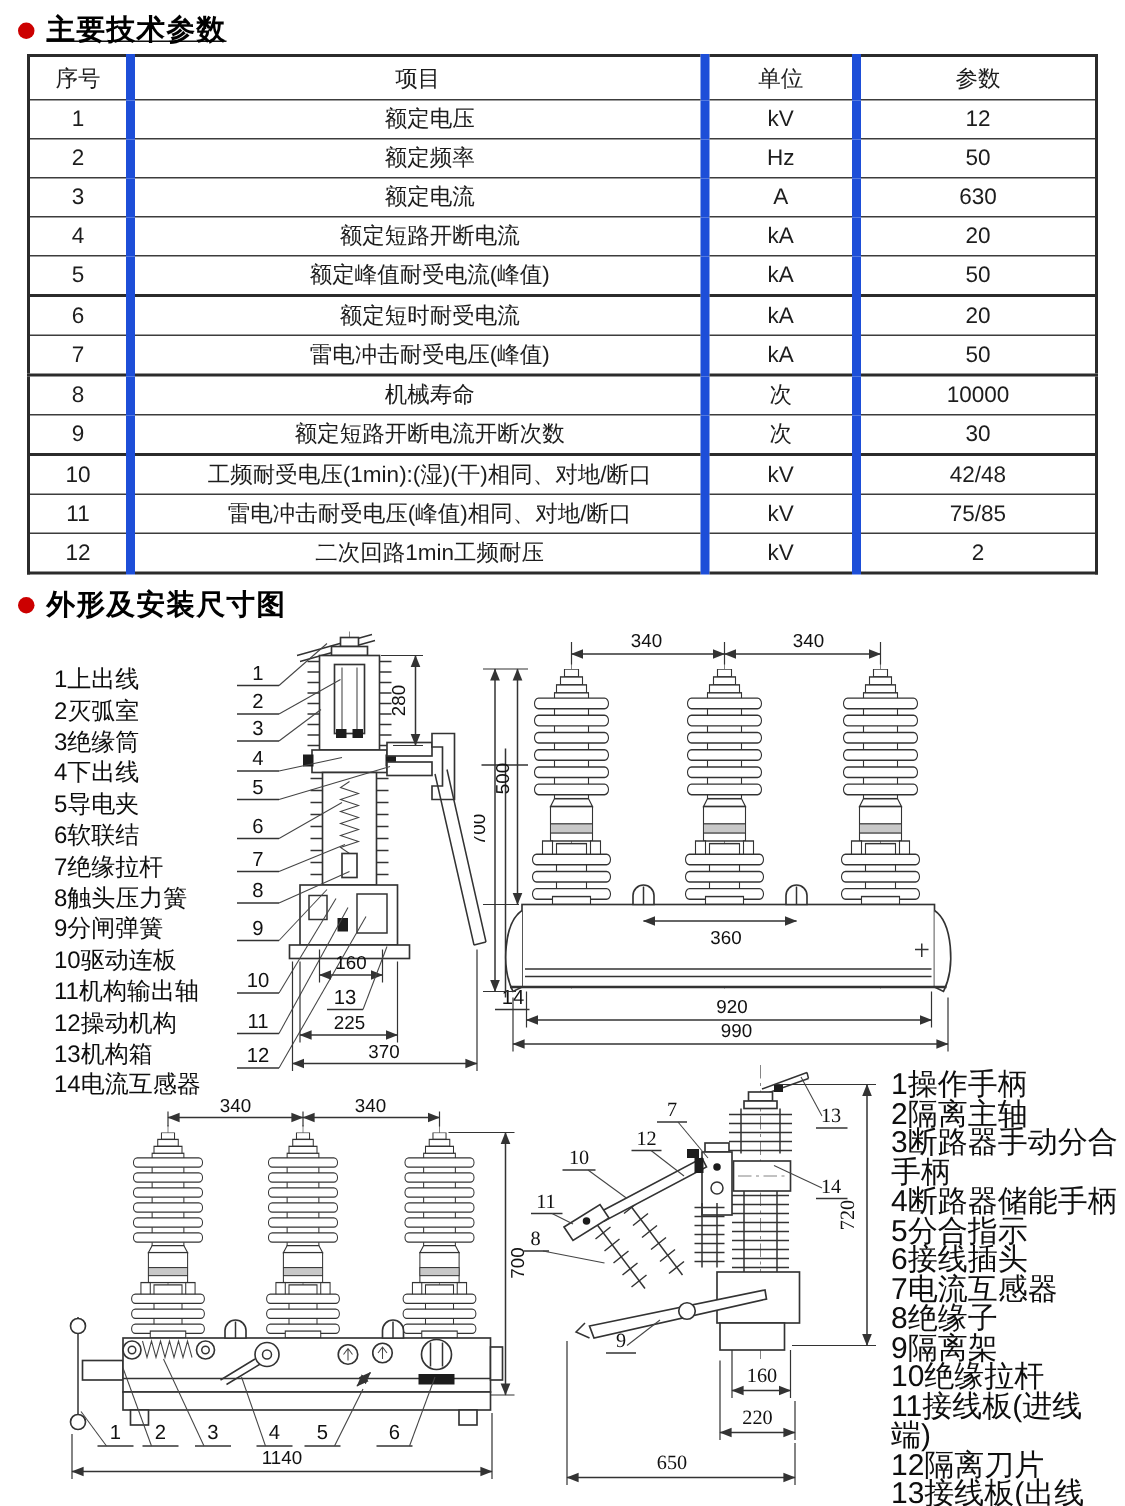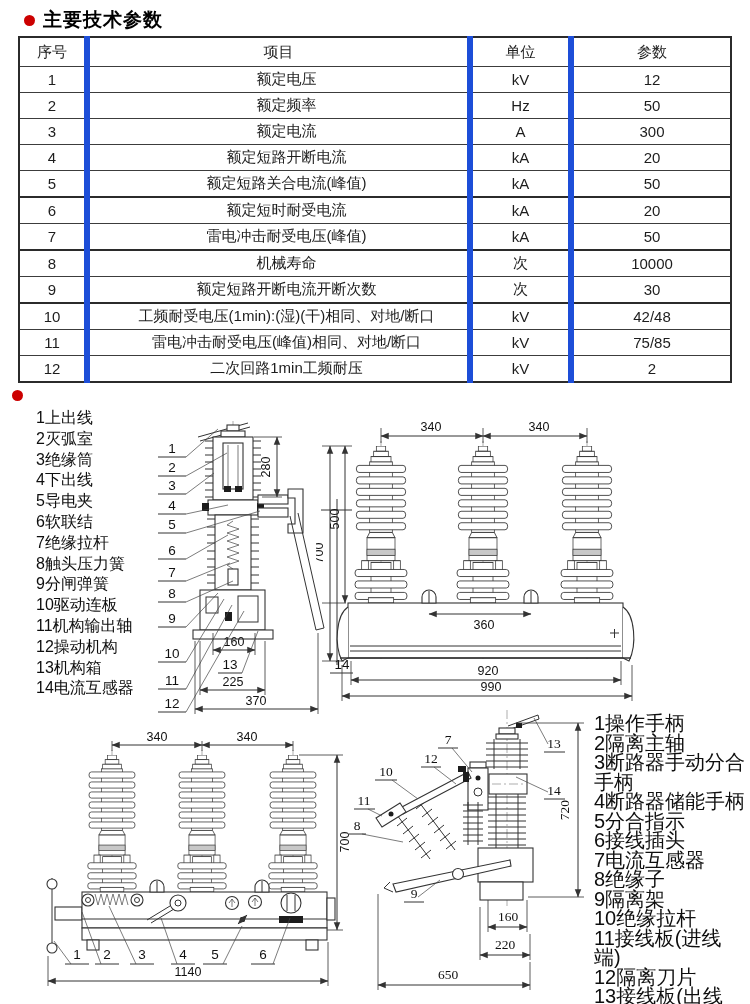--- a/index.html
+++ b/index.html
@@ -62,21 +62,21 @@
       <rect x="64" y="130" width="10" height="11" class="sw"></rect>
       <rect x="30" y="132" width="30" height="40" class="sw"></rect>
       <rect x="6" y="140" width="78" height="8" rx="4" class="sw"></rect>
       <rect x="6" y="153" width="78" height="8" rx="4" class="sw"></rect>
       <rect x="6" y="166" width="78" height="8" rx="4" class="sw"></rect>
       <rect x="26" y="172" width="38" height="6" class="sw"></rect>
     </symbol>
   </defs>
 </svg>
 
-<div class="abs sec-title" style="left:24px;top:7px;">
+<div class="abs sec-title" style="left:12px;top:7px;text-decoration:underline;">
   <span class="dot"></span>
   <span class="ttl">主要技术参数</span>
 </div>
 
 <table class="params abs" style="left:18px;top:36px;">
   <colgroup>
       <col style="width:68px">
       <col style="width:383px">
       <col style="width:101px">
       <col>
@@ -99,31 +99,31 @@
     <tr>
         <td>2</td>
         <td class="item">额定频率</td>
         <td>Hz</td>
         <td>50</td>
       </tr>
     <tr>
         <td>3</td>
         <td class="item">额定电流</td>
         <td>A</td>
-        <td>300</td>
+        <td>630</td>
       </tr>
     <tr>
         <td>4</td>
         <td class="item">额定短路开断电流</td>
         <td>kA</td>
         <td>20</td>
       </tr>
     <tr>
         <td>5</td>
-        <td class="item">额定短路关合电流(峰值)</td>
+        <td class="item">额定峰值耐受电流(峰值)</td>
         <td>kA</td>
         <td>50</td>
       </tr>
     <tr class="grp">
         <td>6</td>
         <td class="item">额定短时耐受电流</td>
         <td>kA</td>
         <td>20</td>
       </tr>
     <tr>
@@ -160,23 +160,24 @@
         <td>12</td>
         <td class="item">二次回路1min工频耐压</td>
         <td>kV</td>
         <td>2</td>
       </tr>
   </tbody>
 </table>
 
 <div class="abs sec-title" style="left:12px;top:390px;">
   <span class="dot"></span>
+  <span class="ttl">外形及安装尺寸图</span>
 </div>
 
-<div class="abs legend legend-left" style="left:36px;top:408px;width:125px;">
+<div class="abs legend legend-left" style="left:36px;top:444px;width:125px;">
   <div>1上出线</div>
   <div>2灭弧室</div>
   <div>3绝缘筒</div>
   <div>4下出线</div>
   <div>5导电夹</div>
   <div>6软联结</div>
   <div>7绝缘拉杆</div>
   <div>8触头压力簧</div>
   <div>9分闸弹簧</div>
   <div>10驱动连板</div>

